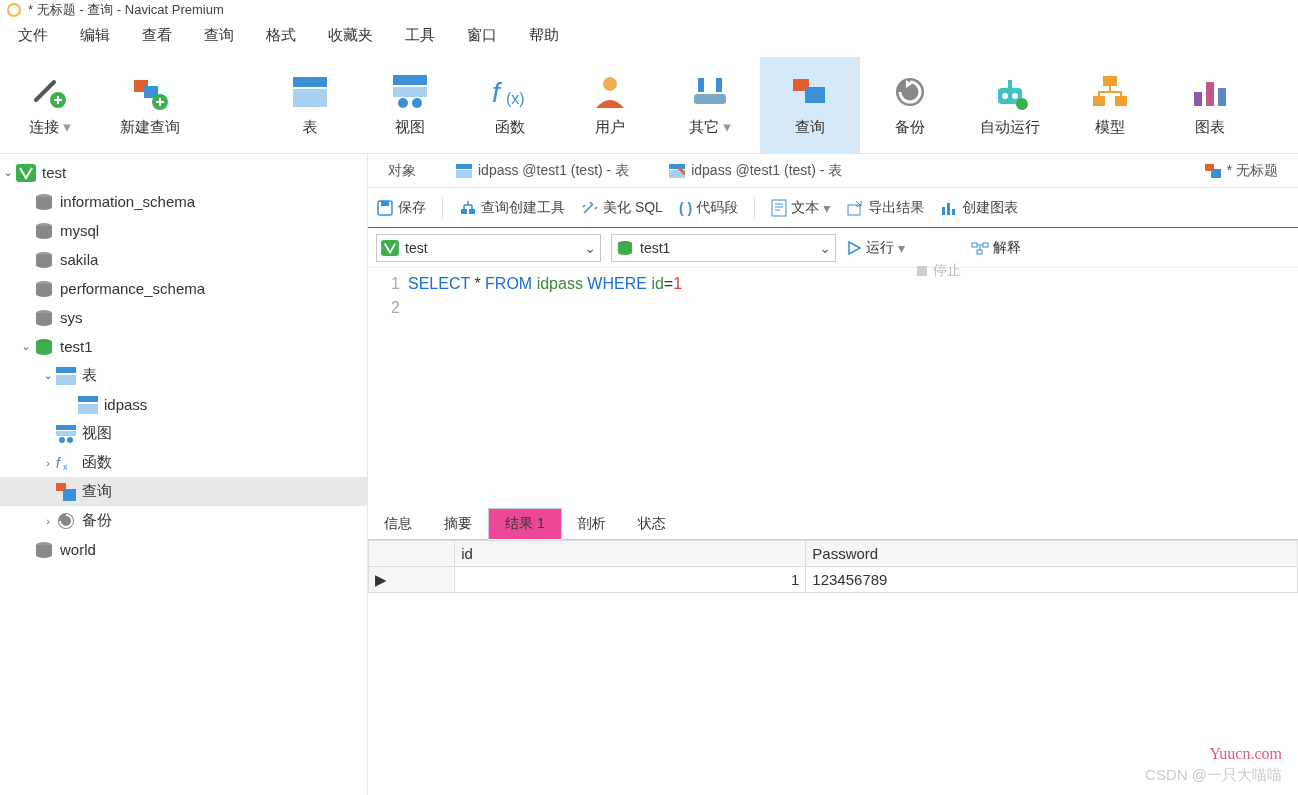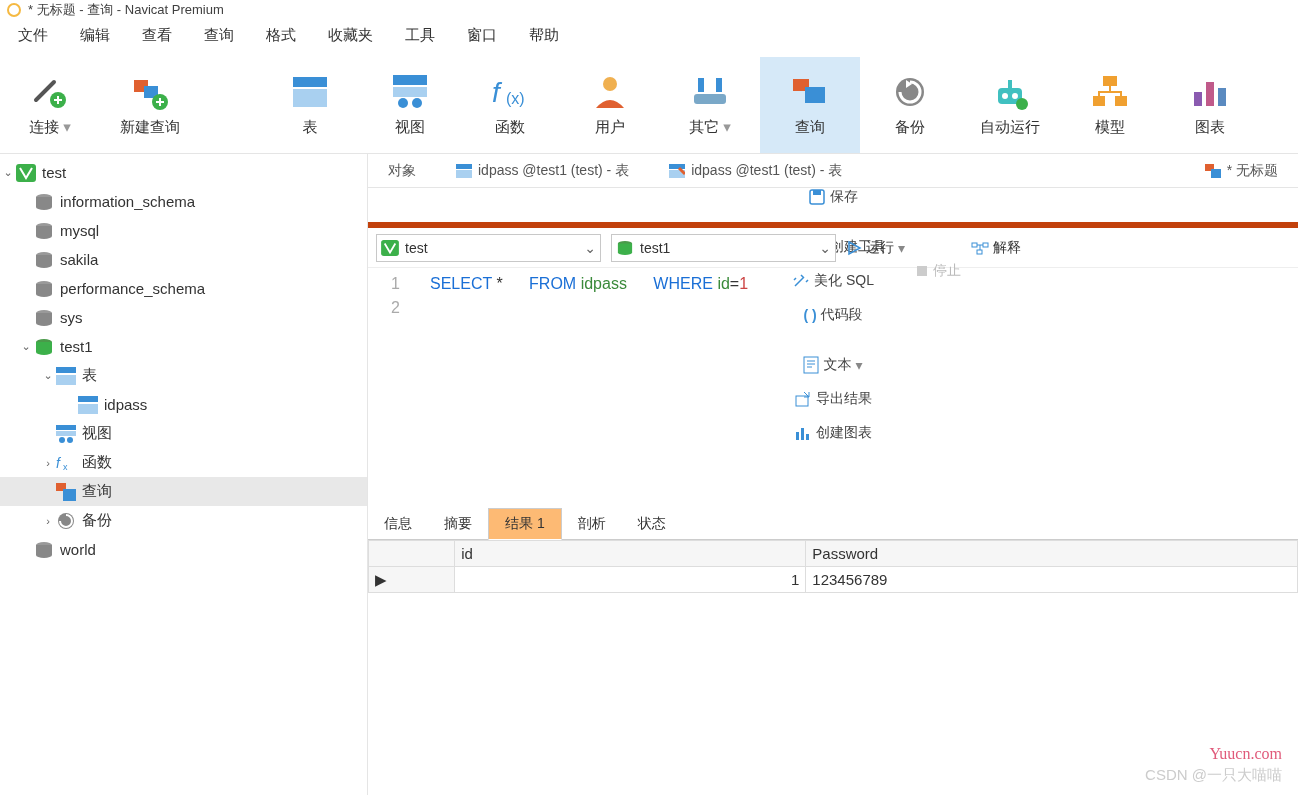--- a/index.html
+++ b/index.html
@@ -15,34 +15,34 @@
 .caret-sm { margin-left:4px; color:#999;}
 .body-row { display:flex; height:calc(100% - 154px); }
 .sidebar { width:368px; border-right:1px solid #e5e5e5; overflow:auto; padding-top:4px;}
 .tree-row { display:flex; align-items:center; height:29px; font-size:15px; white-space:nowrap;}
 .tree-row.sel { background:#e8e8e8; }
 .tw { display:inline-flex; width:16px; justify-content:center; color:#666; font-size:11px;}
 .db-icon { width:20px; height:18px; margin-right:6px;}
 .main { flex:1; display:flex; flex-direction:column; min-width:0;}
 .file-tabs { height:34px; display:flex; align-items:flex-end; border-bottom:1px solid #e5e5e5; font-size:14px; color:#555;}
 .file-tab { display:flex; align-items:center; gap:6px; padding:0 20px; height:100%;}
-.tool-row { height:40px; display:flex; align-items:center; gap:16px; padding:0 8px; color:#444; font-size:14px; border-bottom:6px solid #c2410c;flex-direction:column;}
+.tool-row { height:40px; display:flex; align-items:center; gap:16px; padding:0 8px; color:#444; font-size:14px; border-bottom:1px solid #c2410c;}
 .tool-btn { display:flex; align-items:center; gap:4px;}
 .sel-row { height:40px; display:flex; align-items:center; gap:10px; padding:0 8px; border-bottom:1px solid #eee; font-size:14px;}
 .combo { display:flex; align-items:center; border:1px solid #c8c8c8; height:28px; padding:0 4px; gap:6px; width:225px; background:#fff;}
 .combo .arrow { margin-left:auto; color:#666;}
 .editor { flex:0 0 240px; display:flex; font-family:Consolas,monospace; font-size:16px; padding-top:4px;}
 .gutter { width:40px; text-align:right; color:#aaa; padding-right:8px; line-height:24px;}
 .code { line-height:24px; }
-.kw { color:#1a6fd6;margin-left:22px; }
+.kw { color:#1a6fd6; }
 .ident { color:#3a8a3a; }
 .num { color:#c44; }
 .result-tabs { height:32px; display:flex; align-items:flex-end; border-bottom:1px solid #ccc; font-size:14px;}
 .result-tabs div { padding:6px 16px; cursor:default;}
-.result-tabs .on { border:1px solid #ccc; border-bottom:1px solid #fff; background:#fdba74; position:relative; top:1px;}
+.result-tabs .on { border:1px solid #ccc; border-bottom:1px solid #fff; background:#ec4899; position:relative; top:1px;}
 .grid { border-collapse:collapse; font-size:15px;}
 .grid th, .grid td { border:1px solid #ddd; padding:3px 6px; text-align:left; height:26px;}
 .grid th { background:#f6f6f6; font-weight:normal;}
 .rowhdr { width:16px; background:#f6f6f6; text-align:center;}
 .watermark { position:absolute; right:16px; bottom:32px; color:#e05a7a; font-size:16px; font-family:Georgia,serif;}
 .watermark2 { position:absolute; right:16px; bottom:10px; color:#ccc; font-size:15px;}
 .disabled { color:#bbb;margin-top:46px;}
 </style>
 </head>
 <body>

